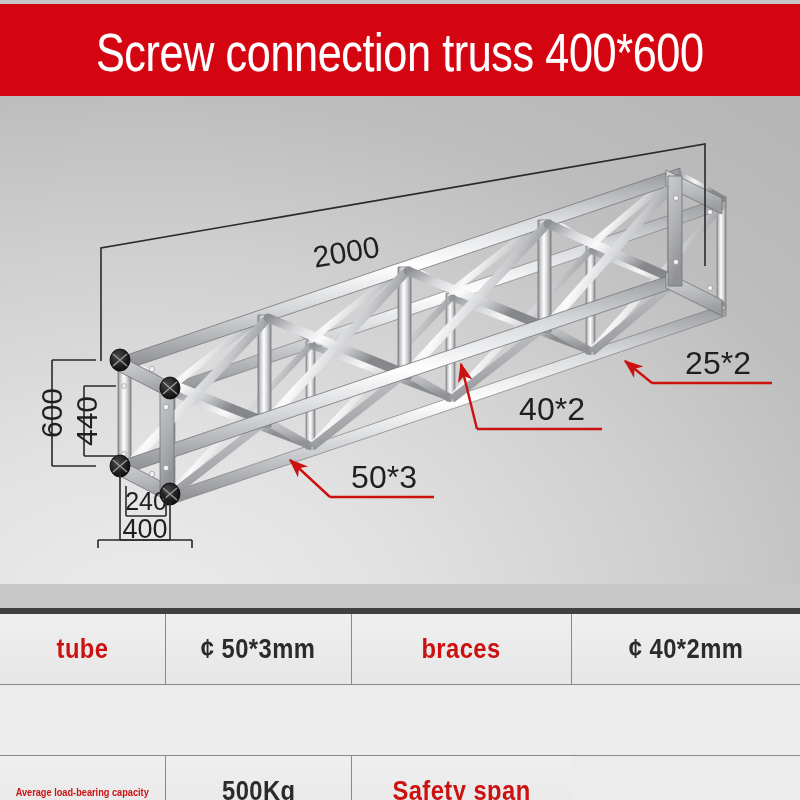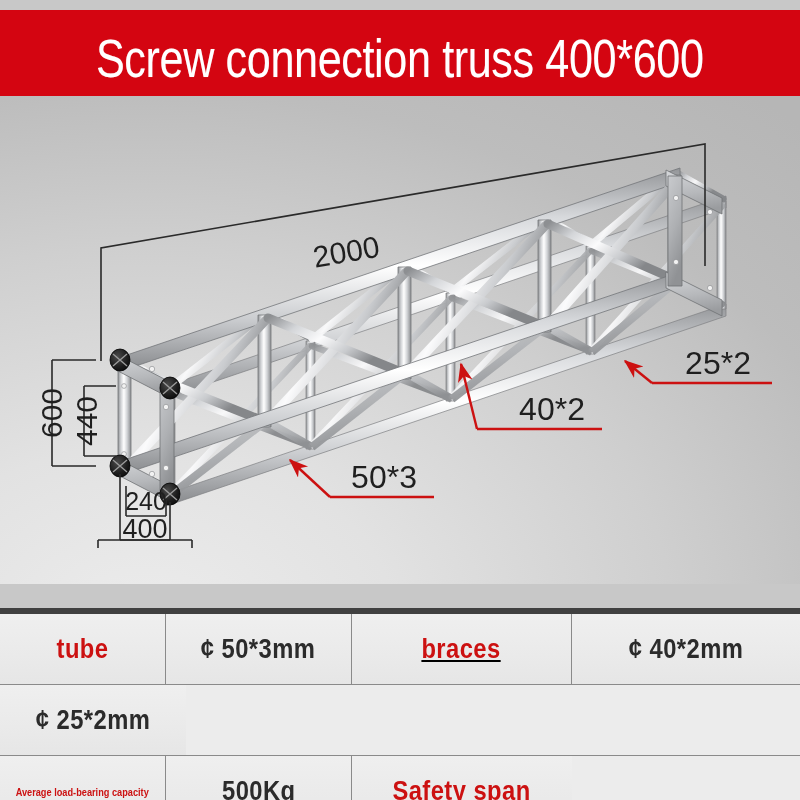--- a/index.html
+++ b/index.html
@@ -5,21 +5,21 @@
   html,body{margin:0;padding:0;}
   body{
     width:800px;height:800px;overflow:hidden;
     font-family:"Liberation Sans", sans-serif;
     background:#c8c8c8;
   }
   .page{position:relative;width:800px;height:800px;}
 
   
   .banner{
-    position:absolute;left:0;top:10px;width:800px;height:96px;
+    position:absolute;left:0;top:4px;width:800px;height:96px;
     background:#d40511;
     display:flex;align-items:center;justify-content:center;
     overflow:hidden;
   }
   .banner-title{
     color:#ffffff;
     font-family:"Liberation Sans", sans-serif;
     font-size:54px;
     font-weight:400;
     letter-spacing:-0.5px;
@@ -57,21 +57,21 @@
     display:flex;align-items:center;justify-content:center;
     box-sizing:border-box;
     border-right:1px solid #8a8a8a;
     height:100%;
     overflow:hidden;
     background:linear-gradient(180deg,#efefef 0%,#eaeaea 60%,#e6e6e6 100%);
   }
   .cell:last-child{border-right:none;}
   .c1{width:166px;}
   .c2{width:186px;}
-  .c3{width:220px;text-decoration:underline;}
+  .c3{width:220px;}
   .c4{width:228px;}
 
   .lbl{
     color:#cc1111;
     font-size:27px;
     font-weight:700;
     transform:scaleX(0.88);
     white-space:nowrap;
     letter-spacing:0.5px;
   }
@@ -317,23 +317,20 @@
       </div>
       <div class="cell c3">
         <span class="lbl">braces</span>
       </div>
       <div class="cell c4">
         <span class="val">¢ 40*2mm</span>
       </div>
     </div>
 
     <div class="spec-row">
-      <div class="cell c2">
-        <span class="val">¢ 25*2mm</span>
-      </div>
     </div>
 
     <div class="spec-row">
       <div class="cell c1">
         <span class="lbl-small">Average load-bearing capacity</span>
       </div>
       <div class="cell c2">
         <span class="val">500Kg</span>
       </div>
       <div class="cell c3">

